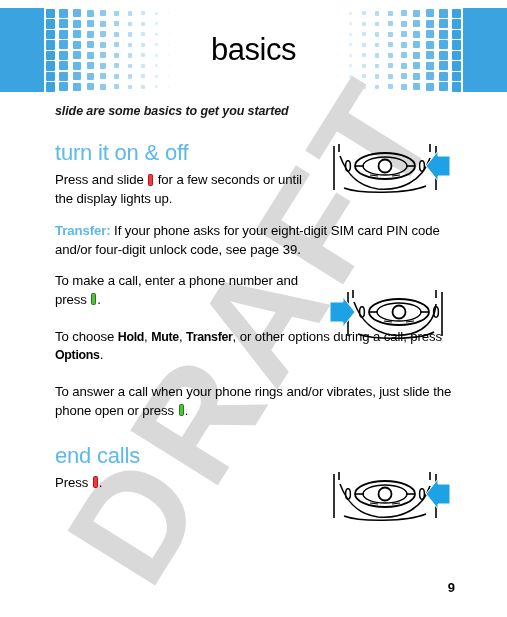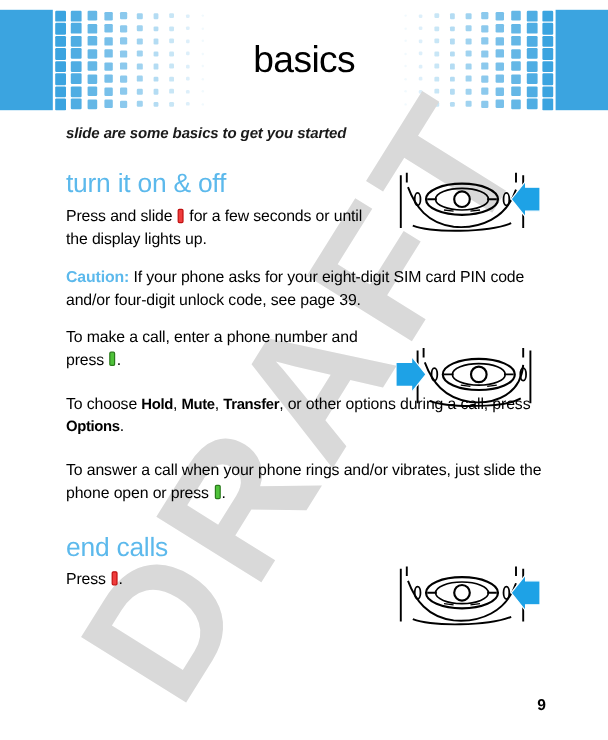--- a/index.html
+++ b/index.html
@@ -674,21 +674,21 @@
 <div class="watermark">DRAFT</div>
 
 <div class="content">
 
   <p class="subtitle">slide are some basics to get you started</p>
 
   <h2 class="section-head">turn it on &amp; off</h2>
 
   <p class="para narrow"><span>Press and slide </span><span class="keyglyph red"></span><span> for a few seconds or until the display lights up.</span></p>
 
-  <p class="para"><span class="caution">Caution:</span><span> If your phone asks for your eight-digit SIM card PIN code and/or four-digit unlock code, see page 39.</span></p>
+  <p class="para"><span class="caution">Transfer:</span><span> If your phone asks for your eight-digit SIM card PIN code and/or four-digit unlock code, see page 39.</span></p>
 
 
   <p class="para narrow"><span class="b">To make a call</span><span>, enter a phone number and press </span><span class="keyglyph green"></span><span>.</span></p>
 
   <p class="para" style="margin-top:18px;"><span>To choose </span><span class="cond">Hold</span>, <span class="cond">Mute</span>, <span class="cond">Transfer</span><span>, or other options during a call, press </span><span class="cond">Options</span><span>.</span></p>
 
   <p class="para" style="margin-top:18px;"><span class="b">To answer a call</span><span> when your phone rings and/or vibrates, just slide the phone open or press </span><span class="keyglyph green"></span><span>.</span></p>
 
   <h2 class="section-head" style="margin-top:22px;">end calls</h2>
 

